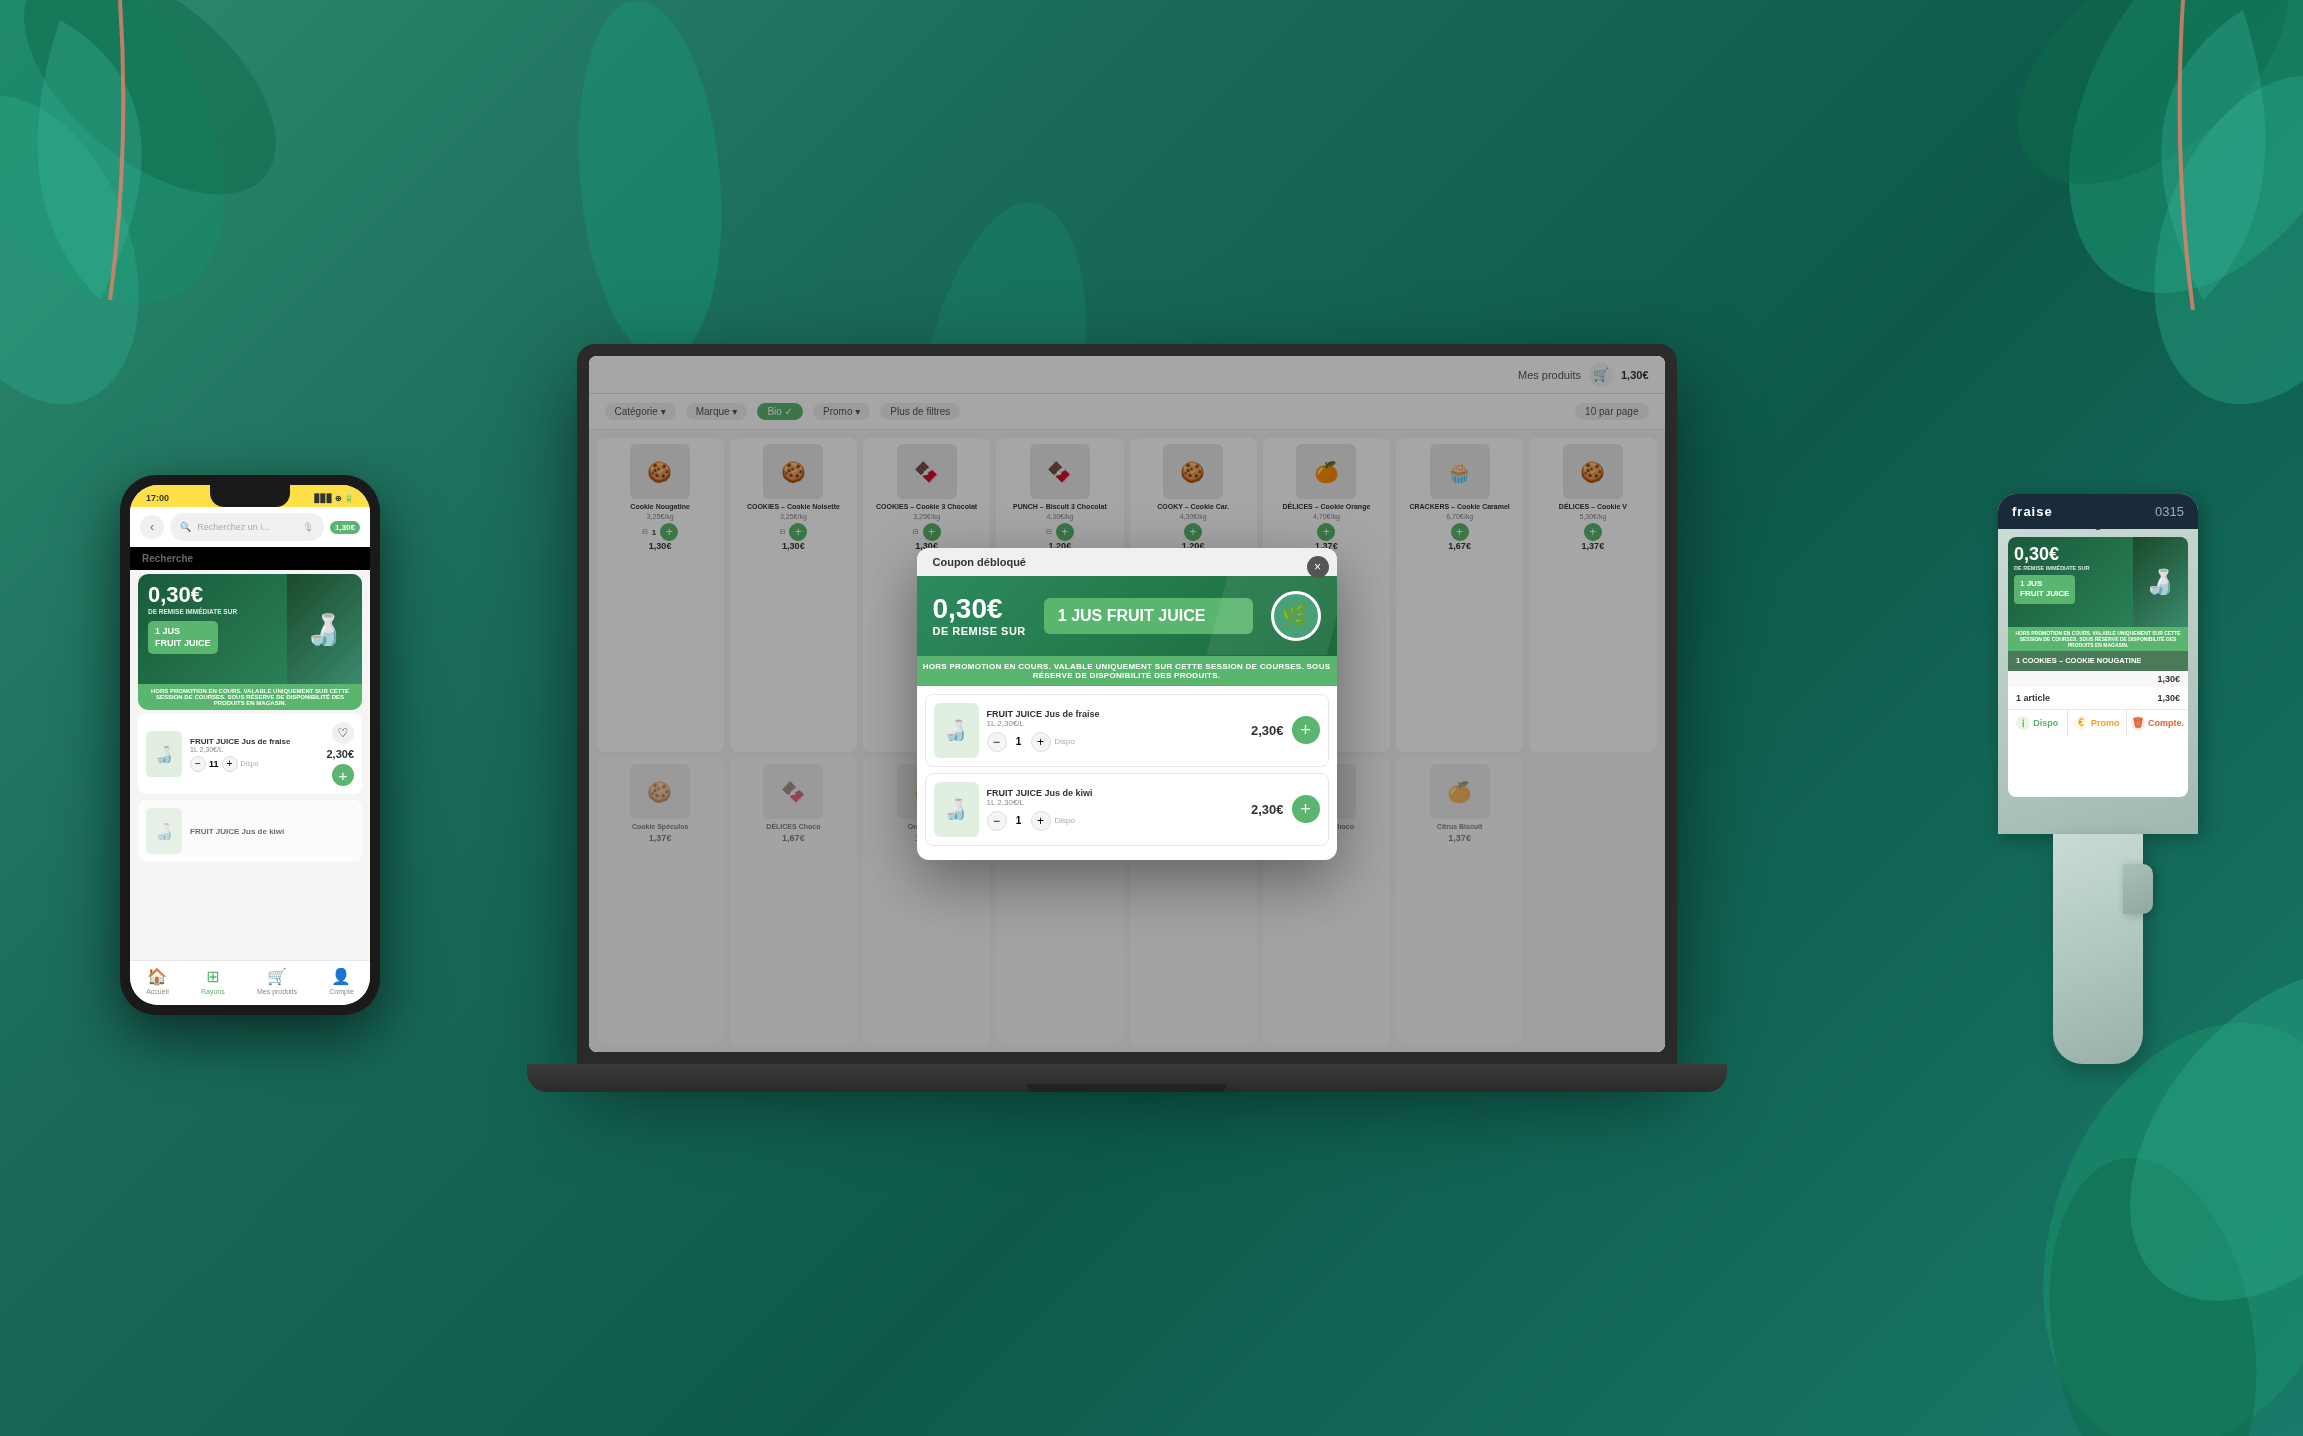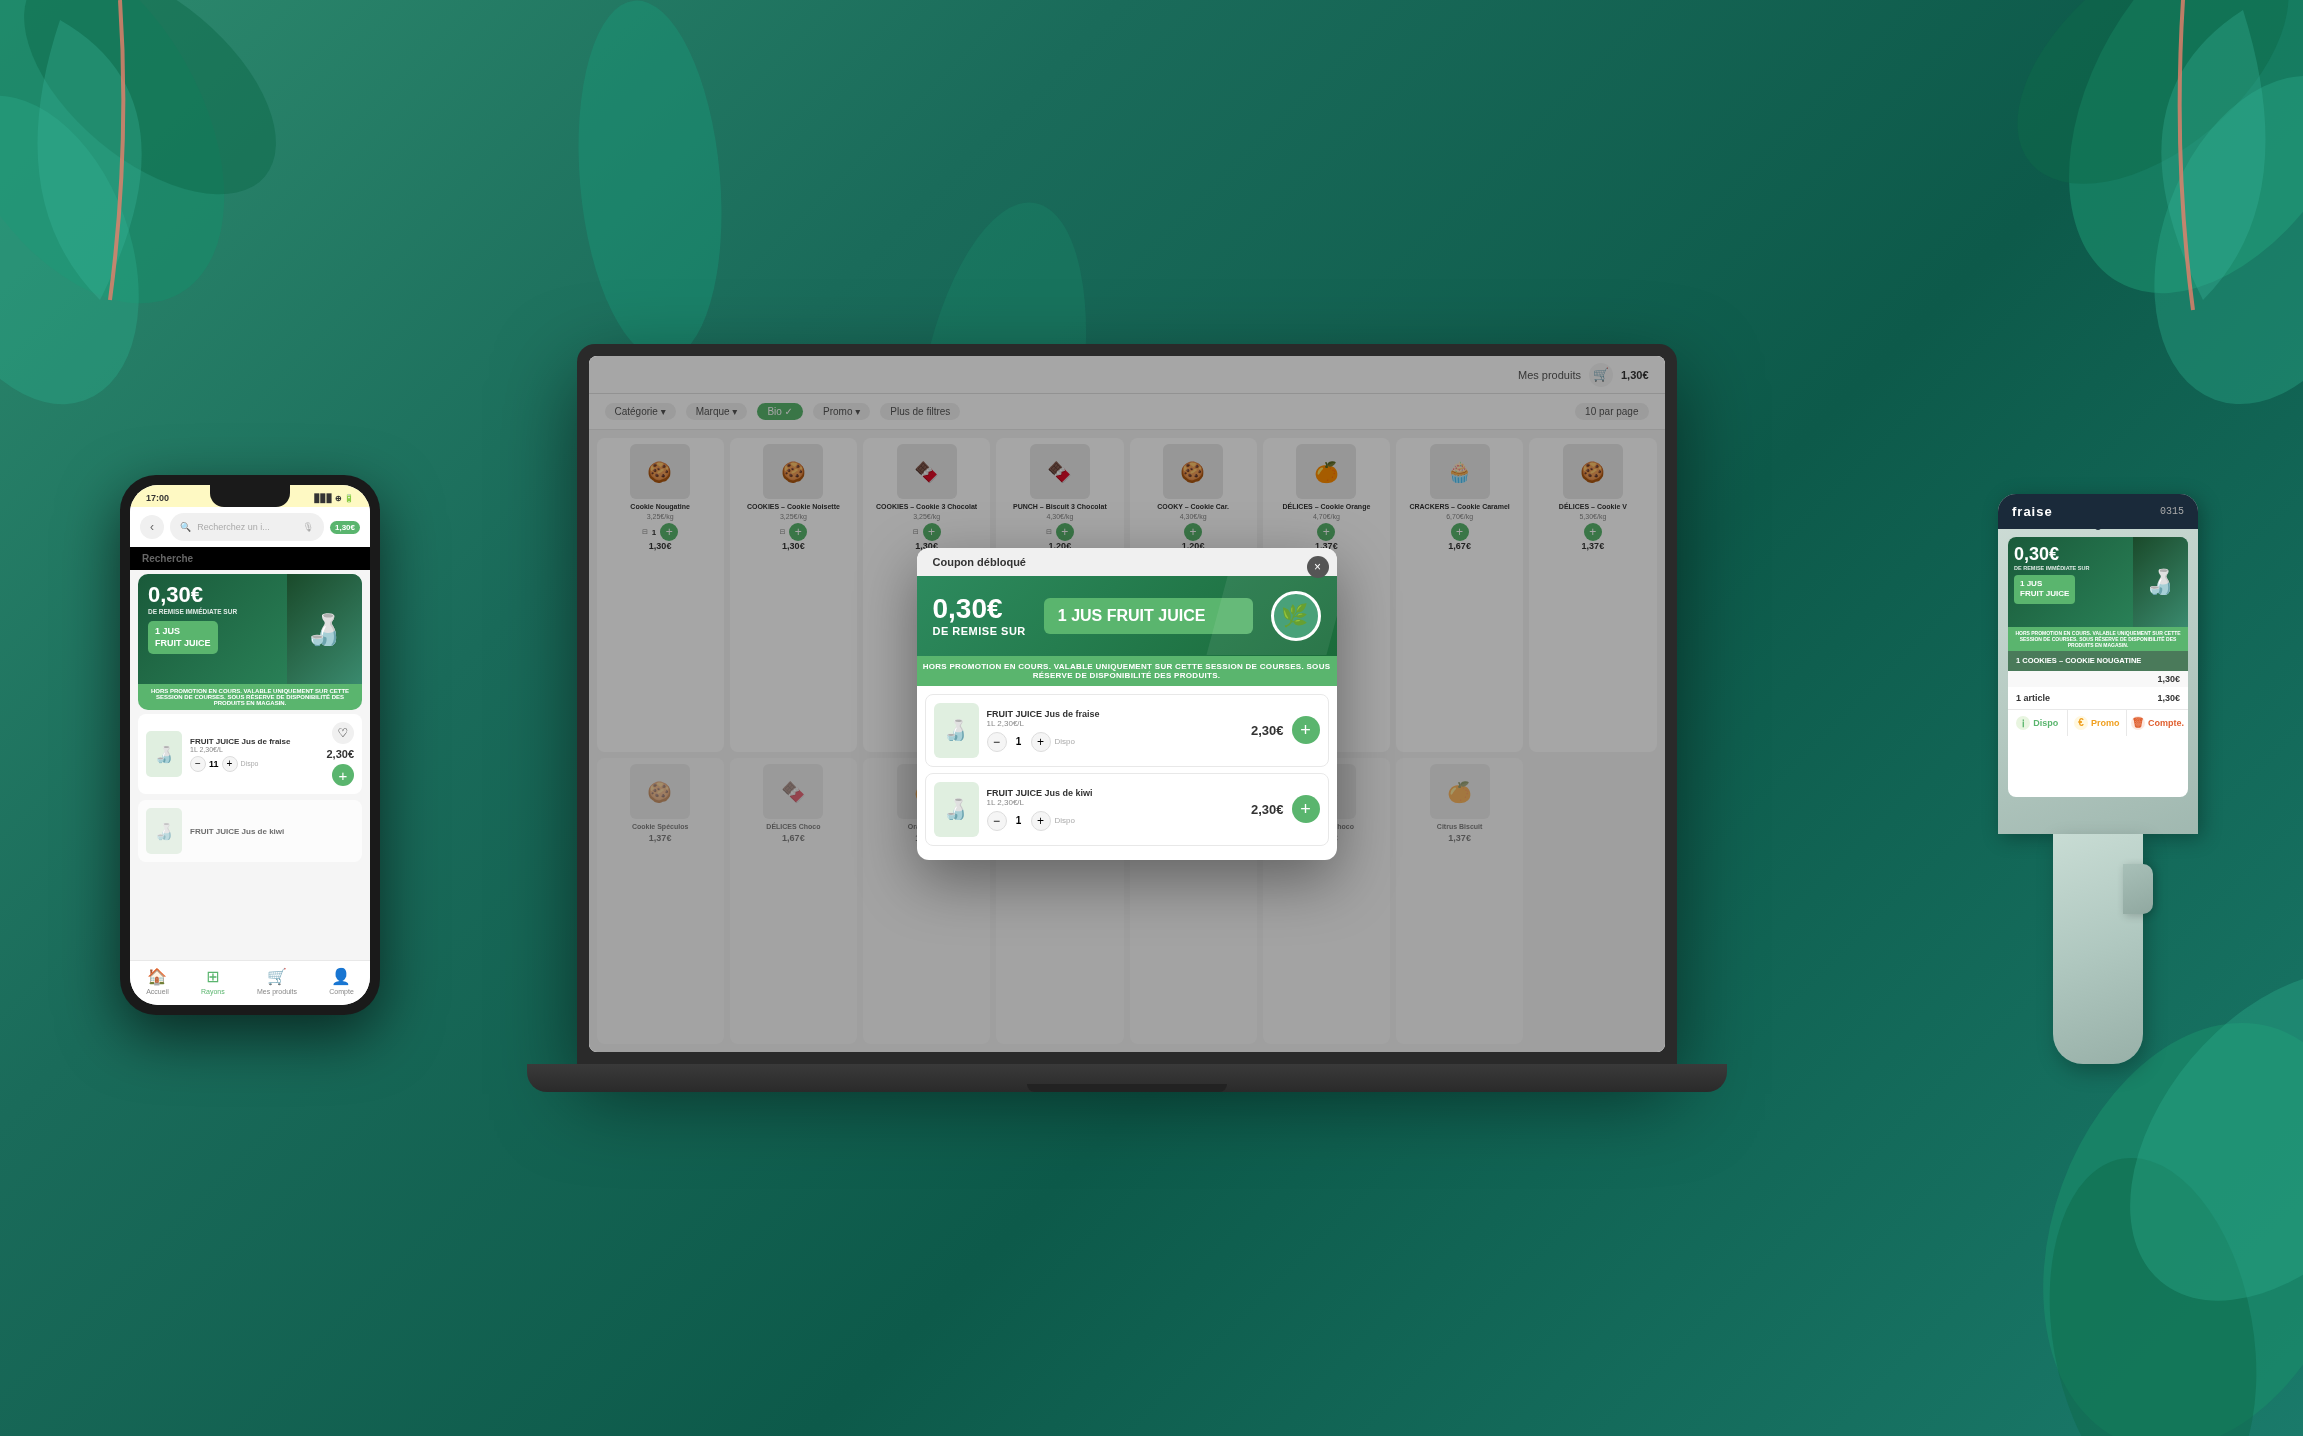--- a/index.html
+++ b/index.html
@@ -442,21 +442,21 @@
       width: 100%;
       height: 100%;
       background: #f5f5f5;
       border-radius: 28px;
       overflow: hidden;
       display: flex;
       flex-direction: column;
     }
 
     .phone-status-bar {
-      background: #fef9c3;
+      background: #fde047;
       display: flex;
       align-items: center;
       justify-content: space-between;
       padding: 8px 16px 4px;
       font-size: 9px;
       font-weight: bold;
       color: #333;
       flex-shrink: 0;
     }
 
@@ -689,22 +689,21 @@
 
     .scanner-brand {
       color: #fff;
       font-size: 13px;
       font-weight: bold;
       letter-spacing: 1px;
     }
 
     .scanner-model {
       color: #aaa;
-      font-size: 10px;
-      font-family: Liberation Mono, monospace;
+      font-size: 13px;
     }
 
     .scanner-screen-container {
       margin: 8px 10px;
       background: #fff;
       border-radius: 8px;
       overflow: hidden;
       height: 260px;
     }
 

